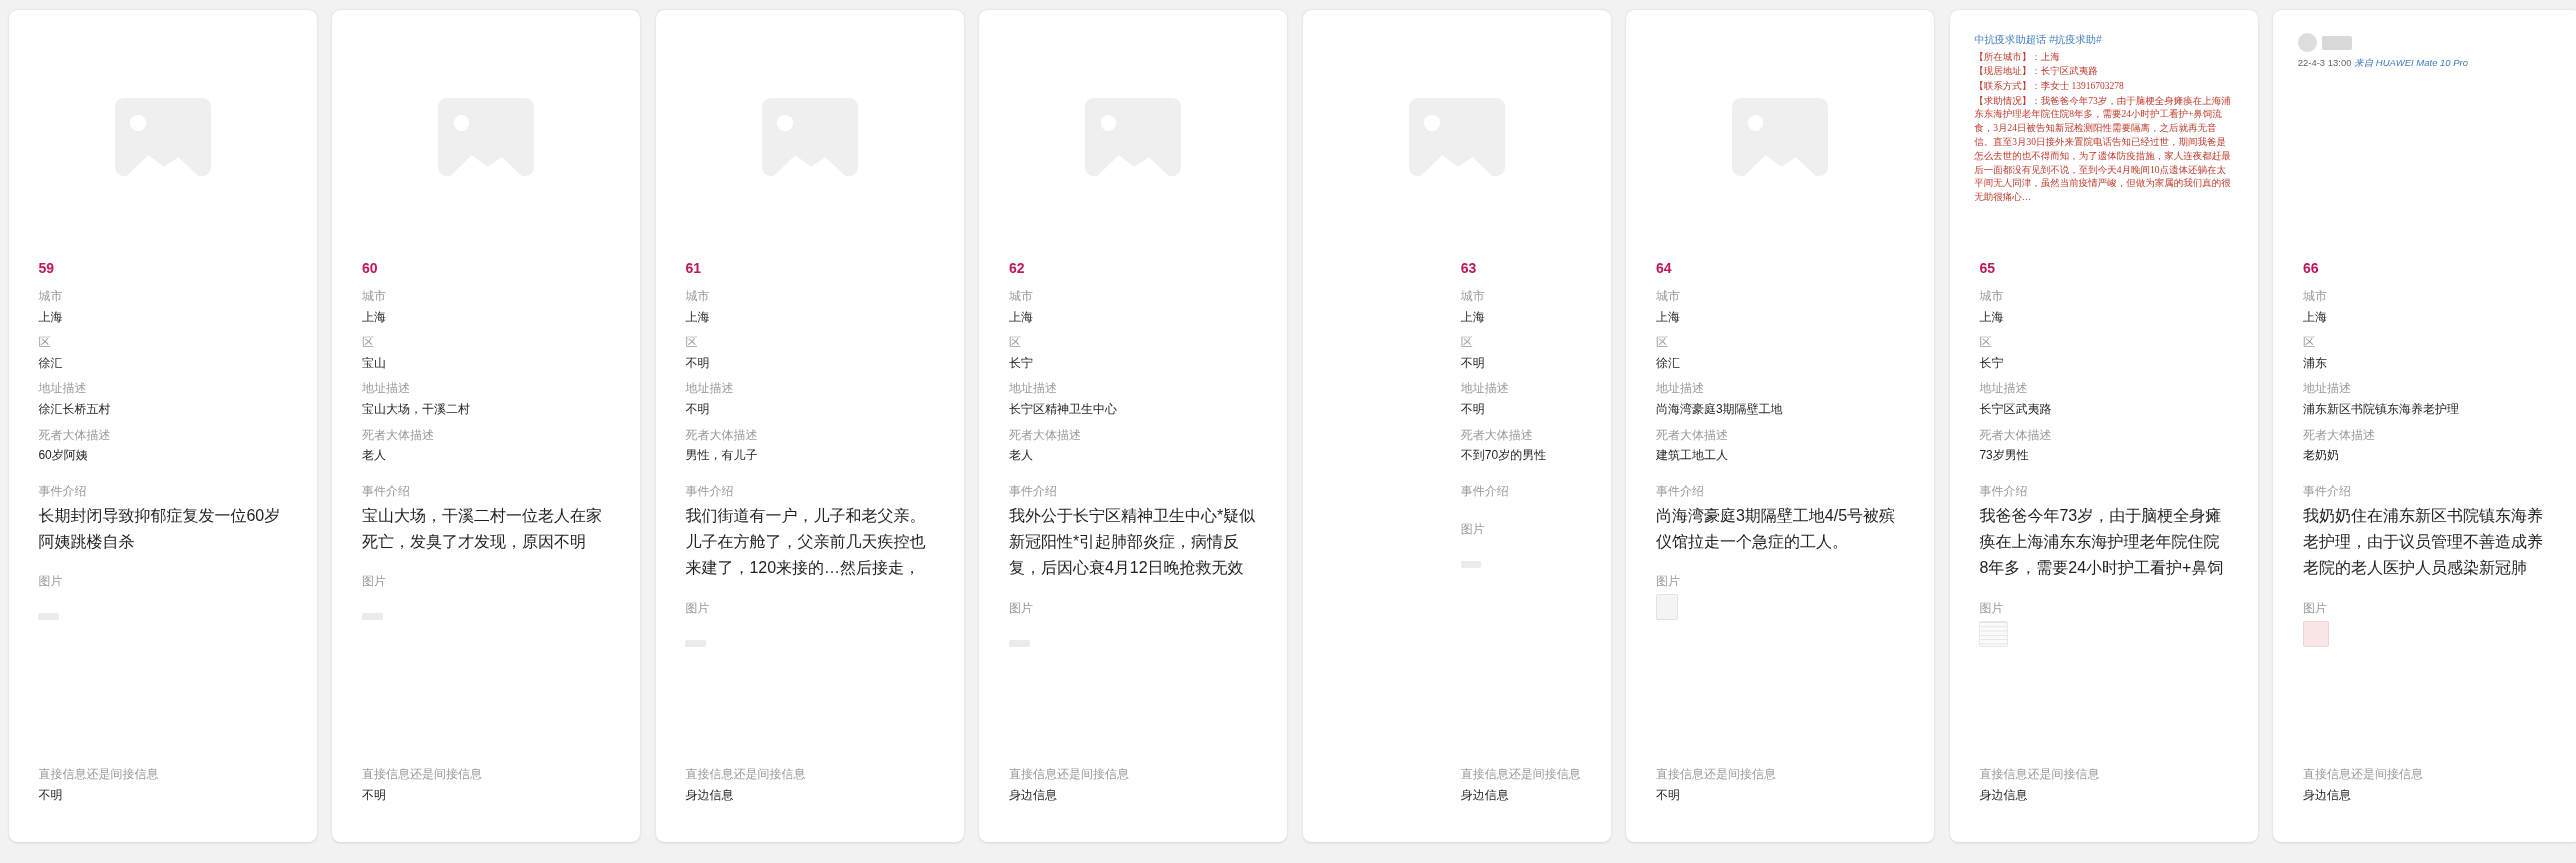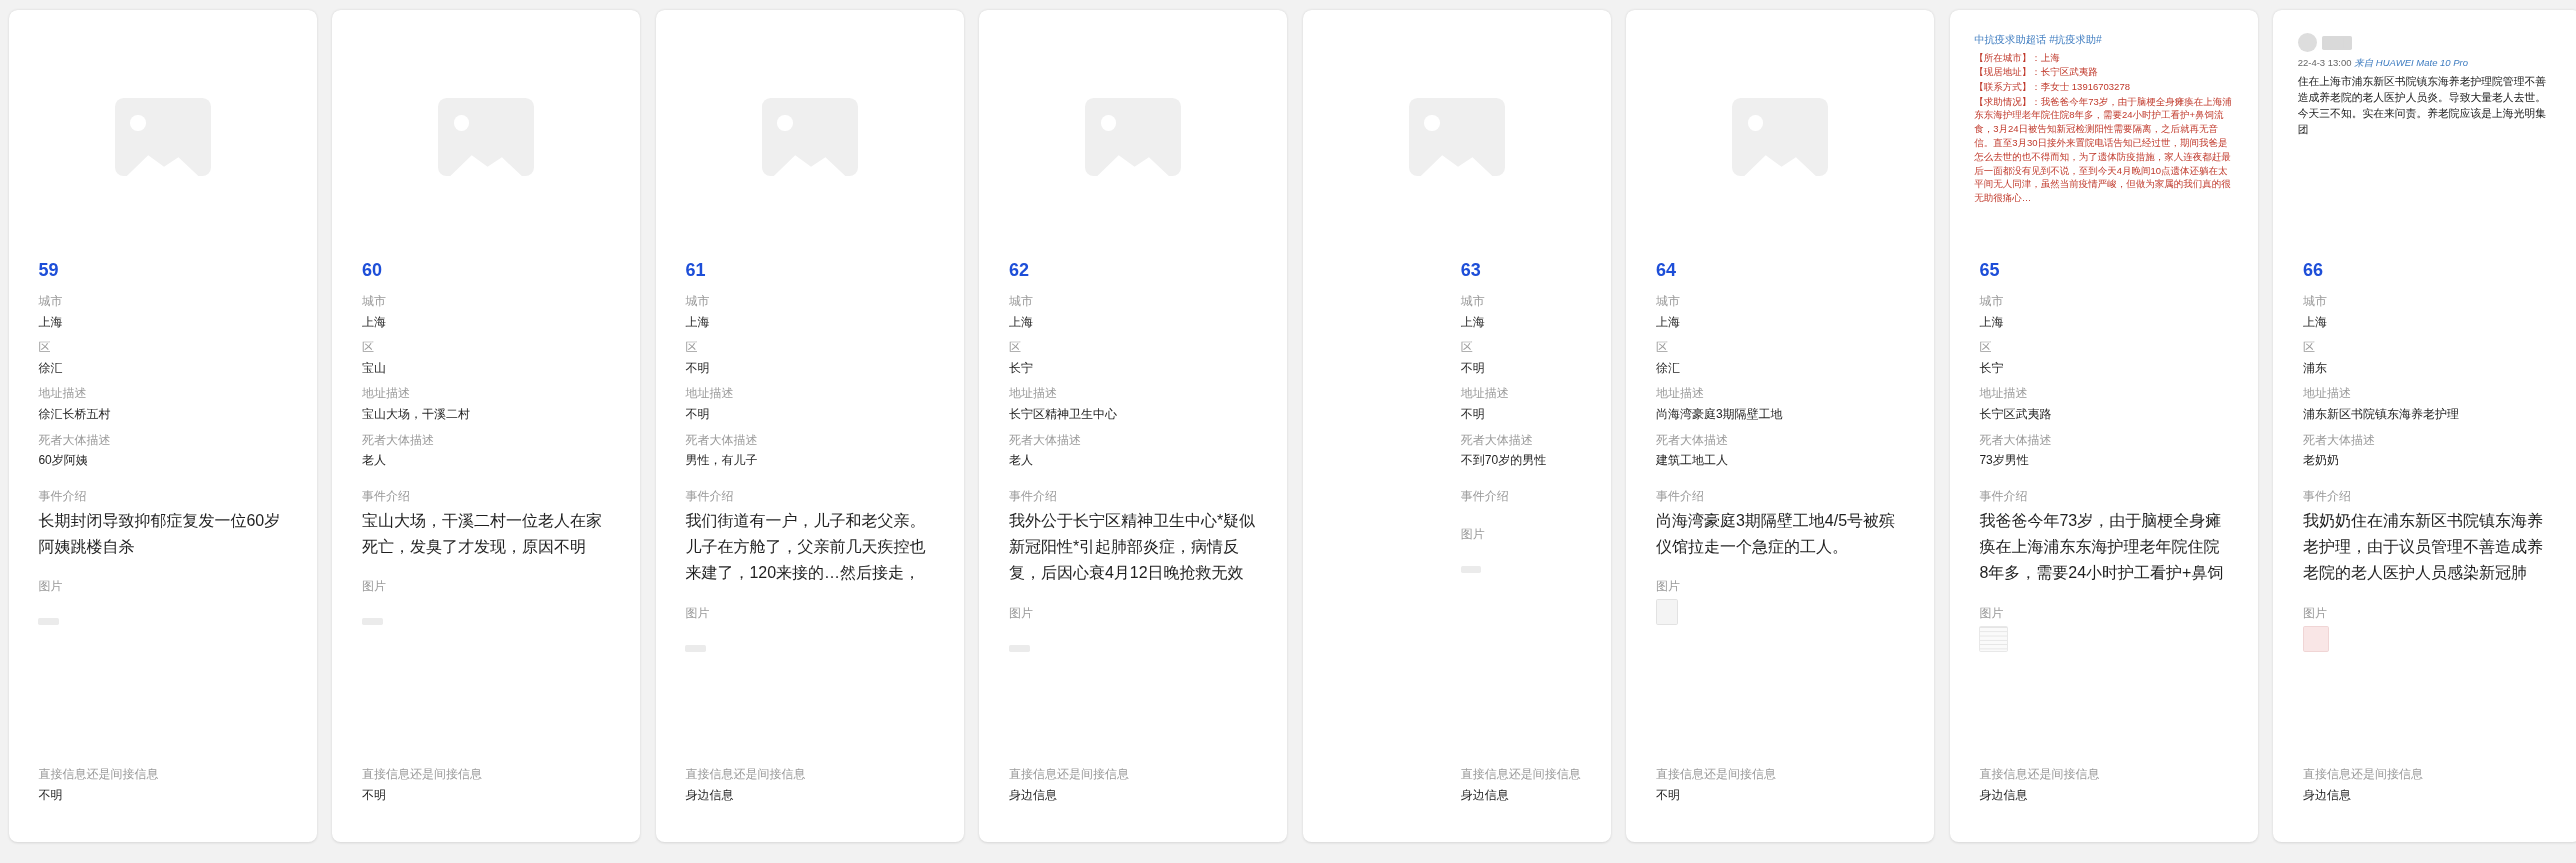--- a/index.html
+++ b/index.html
@@ -80,42 +80,42 @@
     font-size: 9.5px;
     line-height: 1.45;
     color: #222;
     overflow: hidden;
   }
   .ts-head {
     color: #3e7cc0;
     font-size: 10.3px;
     margin-bottom: 2.6px;
   }
-  .ts-line { margin: 0 0 0.9px 0; }
+  .ts-line { margin: 0 0 0.9px 0; font-family: Liberation Serif, serif; }
   .ts-red { color: #c0392b; }
   .ts-body { margin-top: 3.4px; font-size: 10.8px; line-height: 1.5; color: #1a1a1a; }
   .ts-meta { font-size: 9.5px; color: #666; margin-bottom: 3.4px; }
   .ts-meta .src { color: #3e7cc0; font-style: italic; }
   .ts-avatarline {
     display: flex; align-items: center; gap: 5.2px; margin-bottom: 3.4px;
   }
   .ts-avatar { width: 19px; height: 19px; border-radius: 50%; background: #ddd; }
   .ts-name { background: #d9d9d9; color: #d9d9d9; border-radius: 1.7px; font-size: 9.5px; padding: 0 1.7px; }
 
   .body {
     padding: 8.6px 13.8px 0 13.8px;
     flex: 1 1 auto;
     display: flex;
     flex-direction: column;
     min-height: 0;
   }
   .idnum {
-    font-size: 18px;
+    font-size: 14px;
     font-weight: bold;
-    color: #1d4ed8;
+    color: #be185d;
     margin: 3.4px 0 12px 0;
   }
   .field { margin-bottom: 9.5px; }
   .flabel {
     font-size: 12px;
     color: #9a9a9a;
     margin-bottom: 3.4px;
   }
   .fvalue {
     font-size: 12px;
@@ -449,21 +449,20 @@
     <div class="media">
       <div class="textshot">
         <div class="ts-avatarline">
           <div class="ts-avatar"></div>
           <span class="ts-name">████</span>
         </div>
         <div class="ts-meta">
           <span>22-4-3 13:00</span>
           <span class="src">来自 HUAWEI Mate 10 Pro</span>
         </div>
-        <div class="ts-body">住在上海市浦东新区书院镇东海养老护理院管理不善造成养老院的老人医护人员炎。导致大量老人去世。今天三不知。实在来问责。养老院应该是上海光明集团</div>
       </div>
     </div>
     <div class="body">
       <div class="idnum">66</div>
       <div class="field">
         <div class="flabel">城市</div>
         <div class="fvalue">上海</div>
       </div>
       <div class="field">
         <div class="flabel">区</div>

